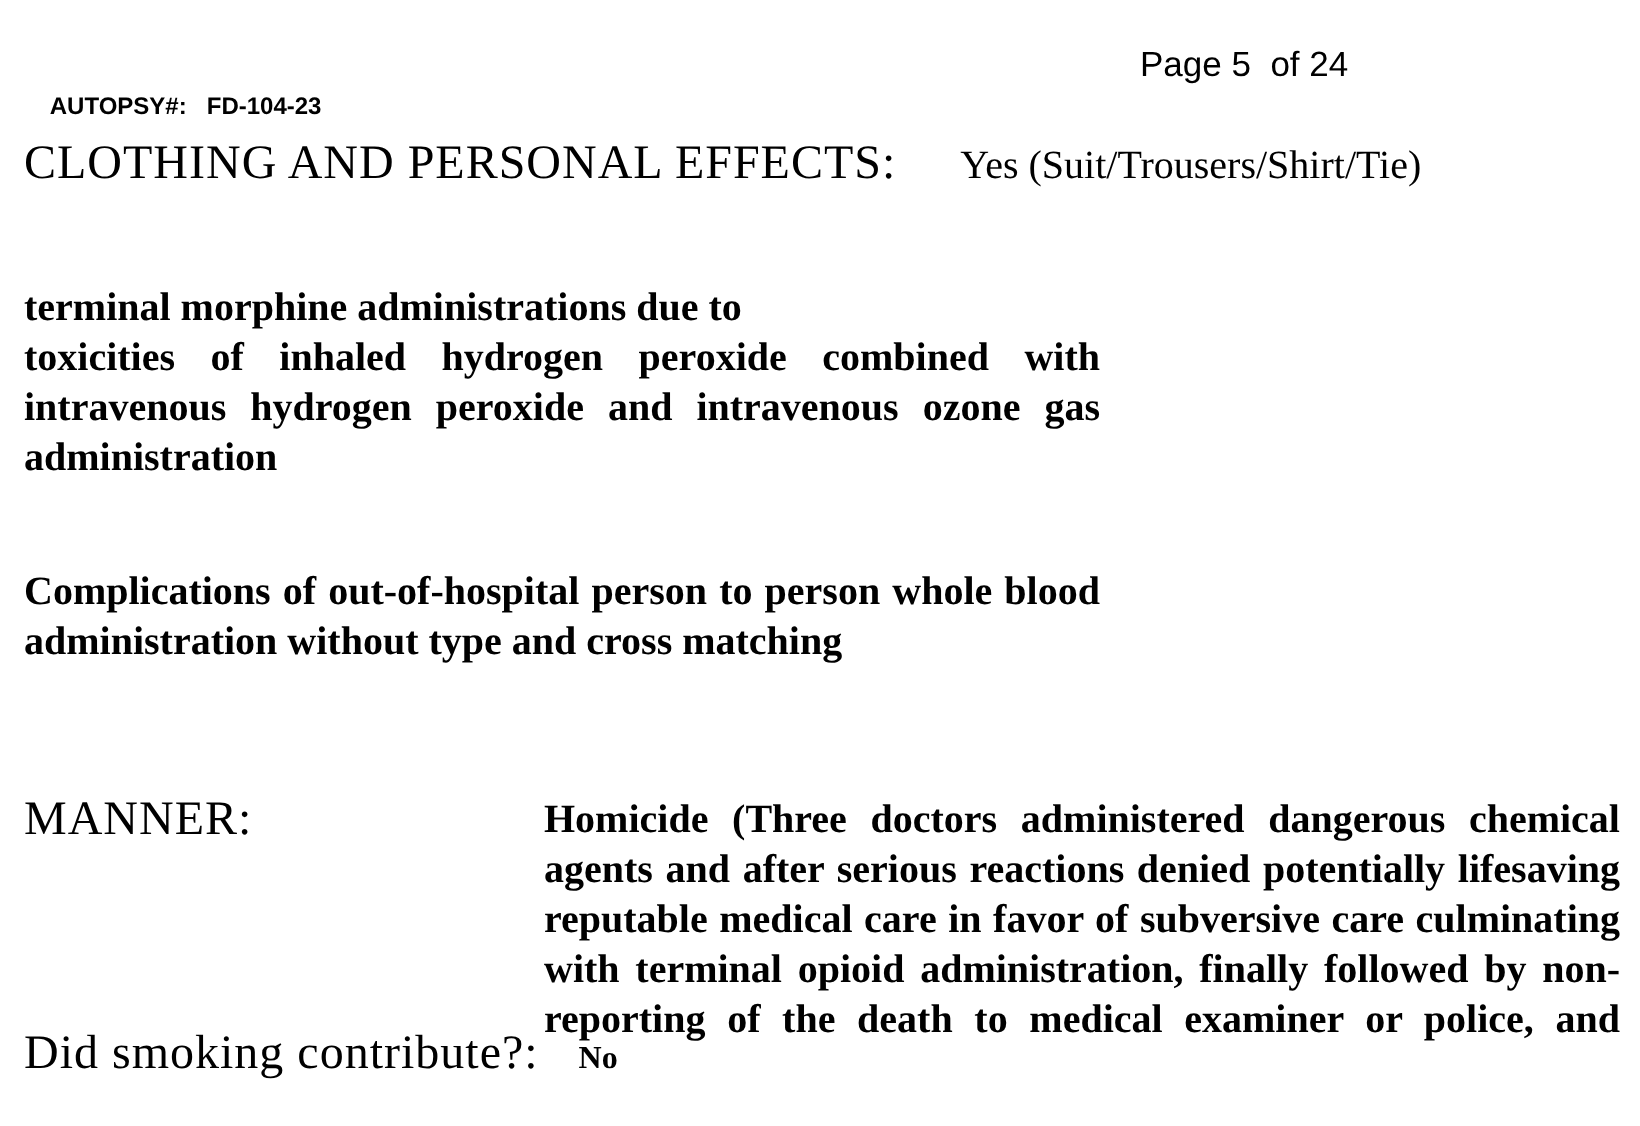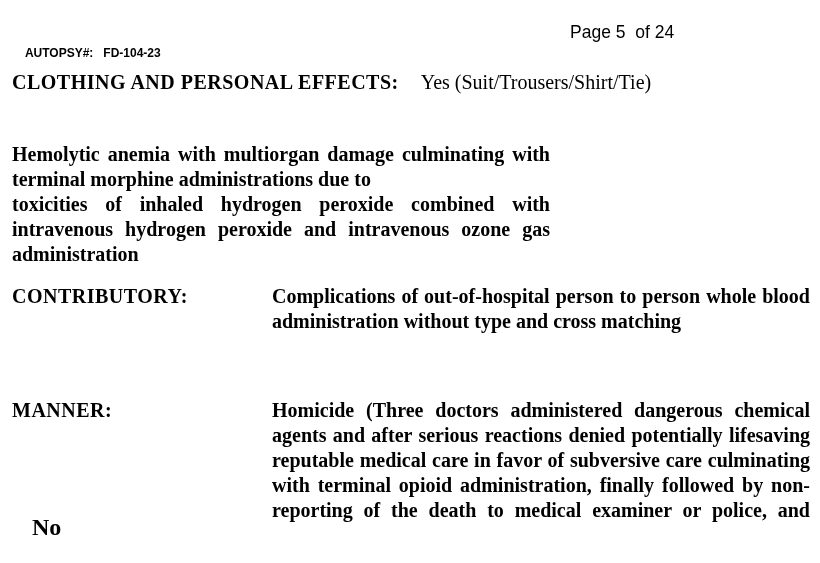--- a/index.html
+++ b/index.html
@@ -35,41 +35,41 @@
     font-family: "Liberation Sans", sans-serif;
     font-weight: normal;
     font-size: 17.5px;
     line-height: 22px;
     white-space: pre;
   }
 
   
   .lbl {
     font-family: "Liberation Serif", serif;
-    font-weight: bold;
-    font-size: 20px;
+    font-weight: normal;
+    font-size: 24px;
     line-height: 25px;
     letter-spacing: 0.5px;
     white-space: nowrap;
   }
 
   
   .row-clothing {
     position: absolute;
     left: 12px;
     top: 70px;
     display: flex;
     align-items: baseline;
   }
   .val-plain {
     font-family: "Liberation Serif", serif;
     font-weight: normal;
     font-size: 20px;
     line-height: 25px;
-    margin-left: 22px;
+    margin-left: 32px;
     white-space: nowrap;
   }
 
   
   .row {
     position: absolute;
     left: 12px;
     display: flex;
   }
   .lbl-col {
@@ -97,21 +97,21 @@
   .row-smoking {
     position: absolute;
     left: 12px;
     top: 515px;
     display: flex;
     align-items: baseline;
   }
   .smoking-val {
     font-family: "Liberation Serif", serif;
     font-weight: bold;
-    font-size: 24px;
+    font-size: 16px;
     line-height: 25px;
     margin-left: 20px;
   }
 </style>
 </head>
 <body>
 
 <main class="page">
 
   <div class="hdr-left">
@@ -120,44 +120,43 @@
 
   <div class="hdr-page">Page 5  of 24</div>
 
   <div class="row-clothing">
     <span class="lbl">CLOTHING AND PERSONAL EFFECTS:</span>
     <span class="val-plain">Yes (Suit/Trousers/Shirt/Tie)</span>
   </div>
 
   <div class="row row-cause">
     <div class="val-col">
-      <div class="vline jline">Hemolytic anemia with multiorgan damage culminating with</div>
       <div class="vline">terminal morphine administrations due to</div>
       <div class="vline jline">toxicities of inhaled hydrogen peroxide combined with</div>
       <div class="vline jline">intravenous hydrogen peroxide and intravenous ozone gas</div>
       <div class="vline">administration</div>
     </div>
   </div>
 
   <div class="row row-contrib">
-    <div class="lbl-col"><span class="lbl">CONTRIBUTORY:</span></div>
     <div class="val-col">
       <div class="vline jline">Complications of out-of-hospital person to person whole blood</div>
       <div class="vline">administration without type and cross matching</div>
     </div>
   </div>
 
   <div class="row row-manner">
     <div class="lbl-col"><span class="lbl">MANNER:</span></div>
     <div class="val-col">
       <div class="vline jline">Homicide (Three doctors administered dangerous chemical</div>
       <div class="vline jline">agents and after serious reactions denied potentially lifesaving</div>
       <div class="vline jline">reputable medical care in favor of subversive care culminating</div>
       <div class="vline jline">with terminal opioid administration, finally followed by non-</div>
       <div class="vline jline">reporting of the death to medical examiner or police, and</div>
     </div>
   </div>
 
   <div class="row-smoking">
+    <span class="lbl">Did smoking contribute?:</span>
     <span class="smoking-val">No</span>
   </div>
 
 </main>
 
 </body></html>

